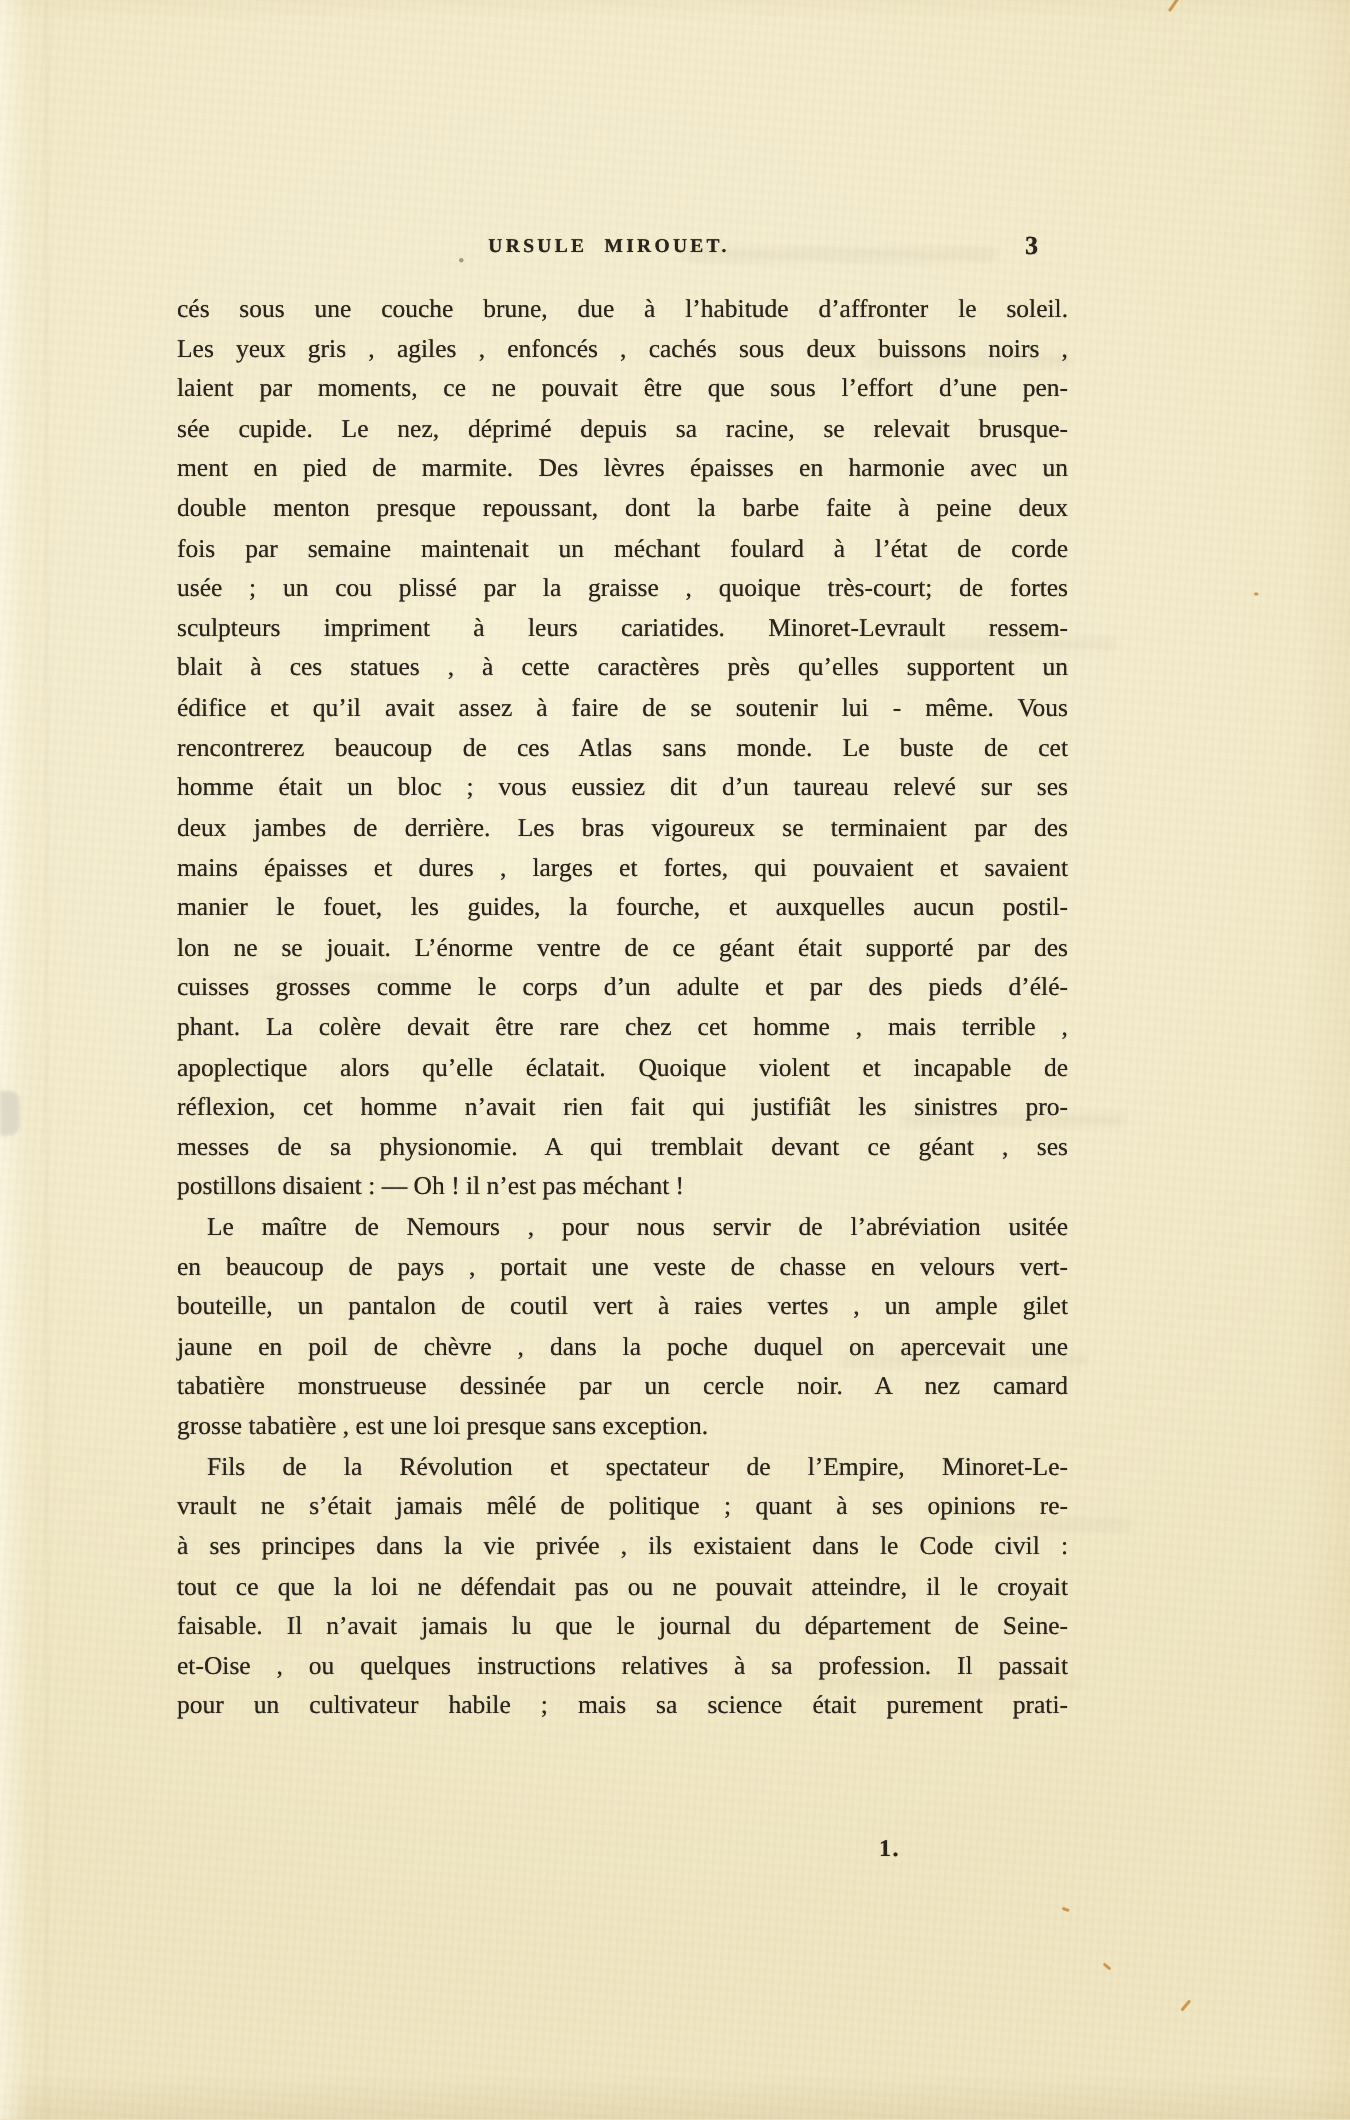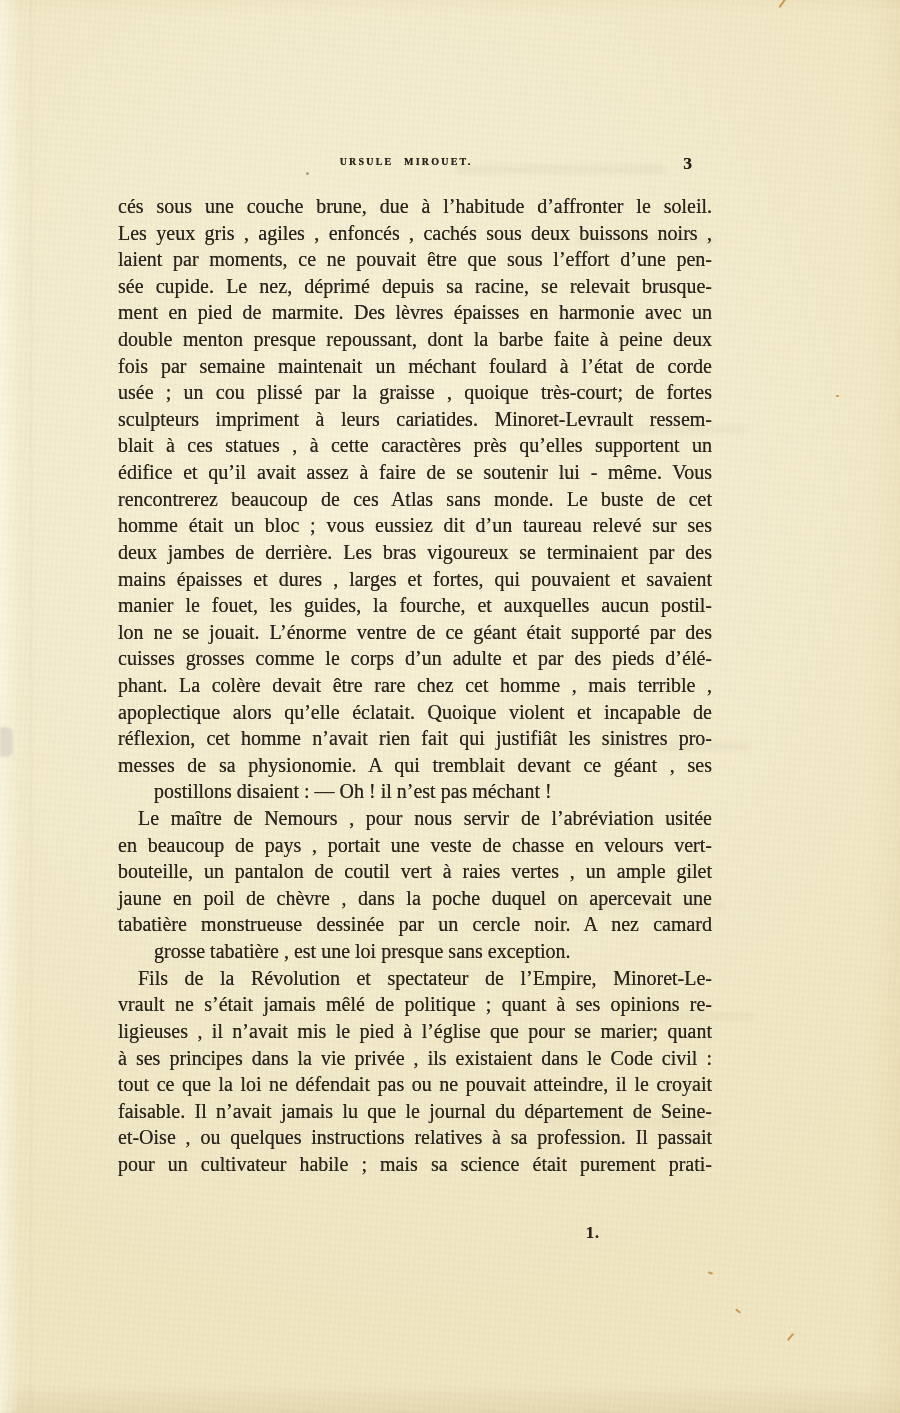--- a/index.html
+++ b/index.html
@@ -30,39 +30,39 @@
   }
   .edge-notch{
     position:absolute;left:0;top:727px;width:13px;height:30px;
     background:#dbd5c5;border-radius:0 7px 7px 0;opacity:.85;filter:blur(1px);
   }
   .header{
     position:absolute;left:118px;top:156px;width:594px;height:26px;
   }
   .title{
     text-align:center;transform:translateX(-9px);
-    font-size:10px;font-weight:700;letter-spacing:2.2px;word-spacing:6px;
+    font-size:13px;font-weight:700;letter-spacing:2.2px;word-spacing:6px;
     color:#2a241d;text-shadow:0 0 .5px rgba(42,36,29,.85);
   }
   .folio{
     position:absolute;right:20px;top:-3px;
     font-size:17.5px;font-weight:700;color:#2a241d;
     text-shadow:0 0 .5px rgba(42,36,29,.8);
   }
   .textblock{
     position:absolute;left:118px;top:193px;width:594px;
-    font-size:20px;color:#2a241d;
+    font-size:17px;color:#2a241d;
     text-shadow:0 0 .5px rgba(42,36,29,.75);
   }
   .line{
     height:26.62px;line-height:26.62px;
     text-align:justify;text-align-last:justify;
     white-space:normal;overflow:visible;
   }
-  .line.noJust{text-align-last:left;margin-left:36px;}
+  .line.noJust{text-align-last:left;}
   .line.indent{text-indent:20px;}
   .signature{
     position:absolute;left:586px;top:1224px;
     font-size:16px;font-weight:700;letter-spacing:1px;color:#2a241d;
     text-shadow:0 0 .5px rgba(42,36,29,.8);
   }
   .ghost{
     position:absolute;height:9px;border-radius:5px;
     background:#7d7358;opacity:.06;filter:blur(2.2px);
   }
@@ -126,21 +126,20 @@
       <div class="line">messes de sa physionomie. A qui tremblait devant ce géant , ses</div>
       <div class="line noJust">postillons disaient : — Oh ! il n’est pas méchant !</div>
       <div class="line indent">Le maître de Nemours , pour nous servir de l’abréviation usitée</div>
       <div class="line">en beaucoup de pays , portait une veste de chasse en velours vert-</div>
       <div class="line">bouteille, un pantalon de coutil vert à raies vertes , un ample gilet</div>
       <div class="line">jaune en poil de chèvre , dans la poche duquel on apercevait une</div>
       <div class="line">tabatière monstrueuse dessinée par un cercle noir. A nez camard</div>
       <div class="line noJust">grosse tabatière , est une loi presque sans exception.</div>
       <div class="line indent">Fils de la Révolution et spectateur de l’Empire, Minoret-Le-</div>
       <div class="line">vrault ne s’était jamais mêlé de politique ; quant à ses opinions re-</div>
-      <div class="line">ligieuses , il n’avait mis le pied à l’église que pour se marier; quant</div>
       <div class="line">à ses principes dans la vie privée , ils existaient dans le Code civil :</div>
       <div class="line">tout ce que la loi ne défendait pas ou ne pouvait atteindre, il le croyait</div>
       <div class="line">faisable. Il n’avait jamais lu que le journal du département de Seine-</div>
       <div class="line">et-Oise , ou quelques instructions relatives à sa profession. Il passait</div>
       <div class="line">pour un cultivateur habile ; mais sa science était purement prati-</div>
     </div>
 
   <div class="signature">1.</div>
 
 </div>

